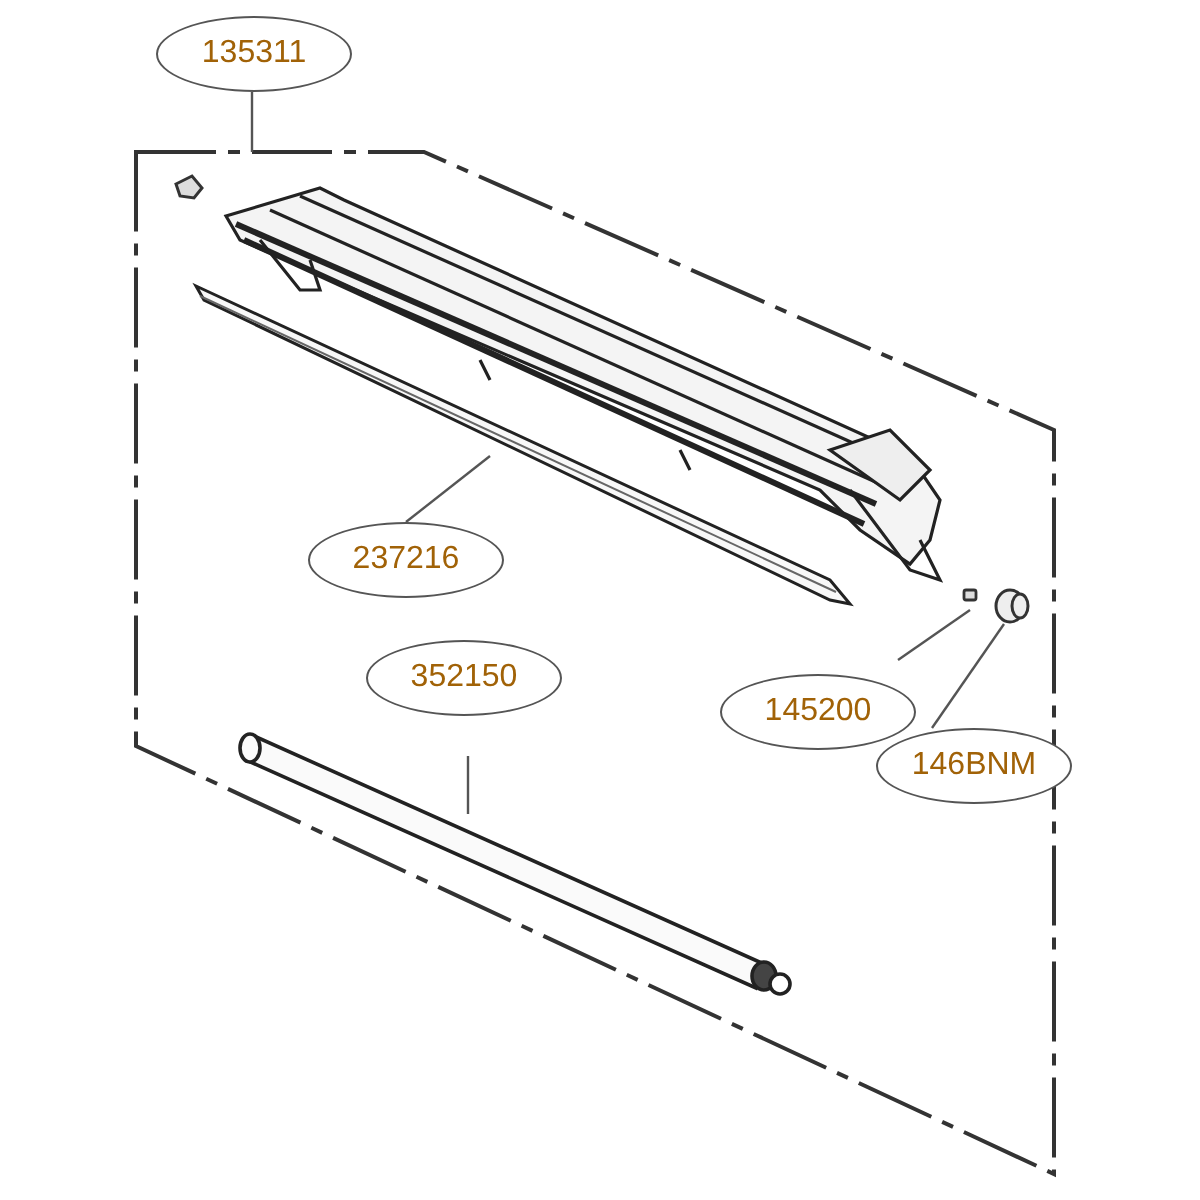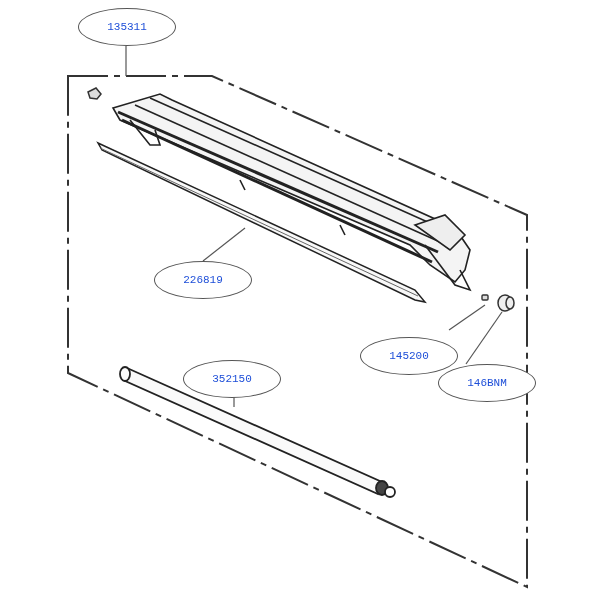--- a/index.html
+++ b/index.html
@@ -1,21 +1,21 @@
 <!DOCTYPE html>
 <html><head>
 <meta charset="utf-8">
 <style>
   html, body { margin: 0; padding: 0; background: #ffffff; }
   body { width: 600px; height: 600px; position: relative; overflow: hidden;
          font-family: "Liberation Sans", sans-serif; }
   #diagram { position: absolute; left: 0; top: 0; }
   .callout { position: absolute; border: 1.5px solid #555; border-radius: 50%;
              background: #fff; display: flex; align-items: center; justify-content: center;
-             font-size: 11px; color: #1d4ed8; box-sizing: border-box; cursor: pointer; font-family: Liberation Mono, monospace; }
+             font-size: 16px; color: #a16207; box-sizing: border-box; cursor: pointer; }
 </style>
 </head>
 <body>
 
 <svg id="diagram" width="600" height="600" viewBox="0 0 600 600" xmlns="http://www.w3.org/2000/svg">
 
   <g fill="none" stroke="#333" stroke-width="2">
     <path d="M68 76 L212 76 L527 215 L527 587 L68 373 Z" stroke-dasharray="40 6 6 6"></path>
   </g>
 
@@ -59,16 +59,16 @@
 
   <g stroke="#222" stroke-width="1.8" fill="#fafafa">
     <path d="M127 368 L382 482 L378 494 L123 380 Z"></path>
     <ellipse cx="125" cy="374" rx="5" ry="7"></ellipse>
     <ellipse cx="382" cy="488" rx="6" ry="7" fill="#444"></ellipse>
     <ellipse cx="390" cy="492" rx="5" ry="5" fill="#fff"></ellipse>
   </g>
 </svg>
 
 <div class="callout" style="left:78px;top:8px;width:98px;height:38px;">135311</div>
-<div class="callout" style="left:154px;top:261px;width:98px;height:38px;">226819</div>
+<div class="callout" style="left:154px;top:261px;width:98px;height:38px;">237216</div>
 <div class="callout" style="left:360px;top:337px;width:98px;height:38px;">145200</div>
 <div class="callout" style="left:438px;top:364px;width:98px;height:38px;">146BNM</div>
-<div class="callout" style="left:183px;top:360px;width:98px;height:38px;">352150</div>
+<div class="callout" style="left:183px;top:320px;width:98px;height:38px;">352150</div>
 
 </body></html>

